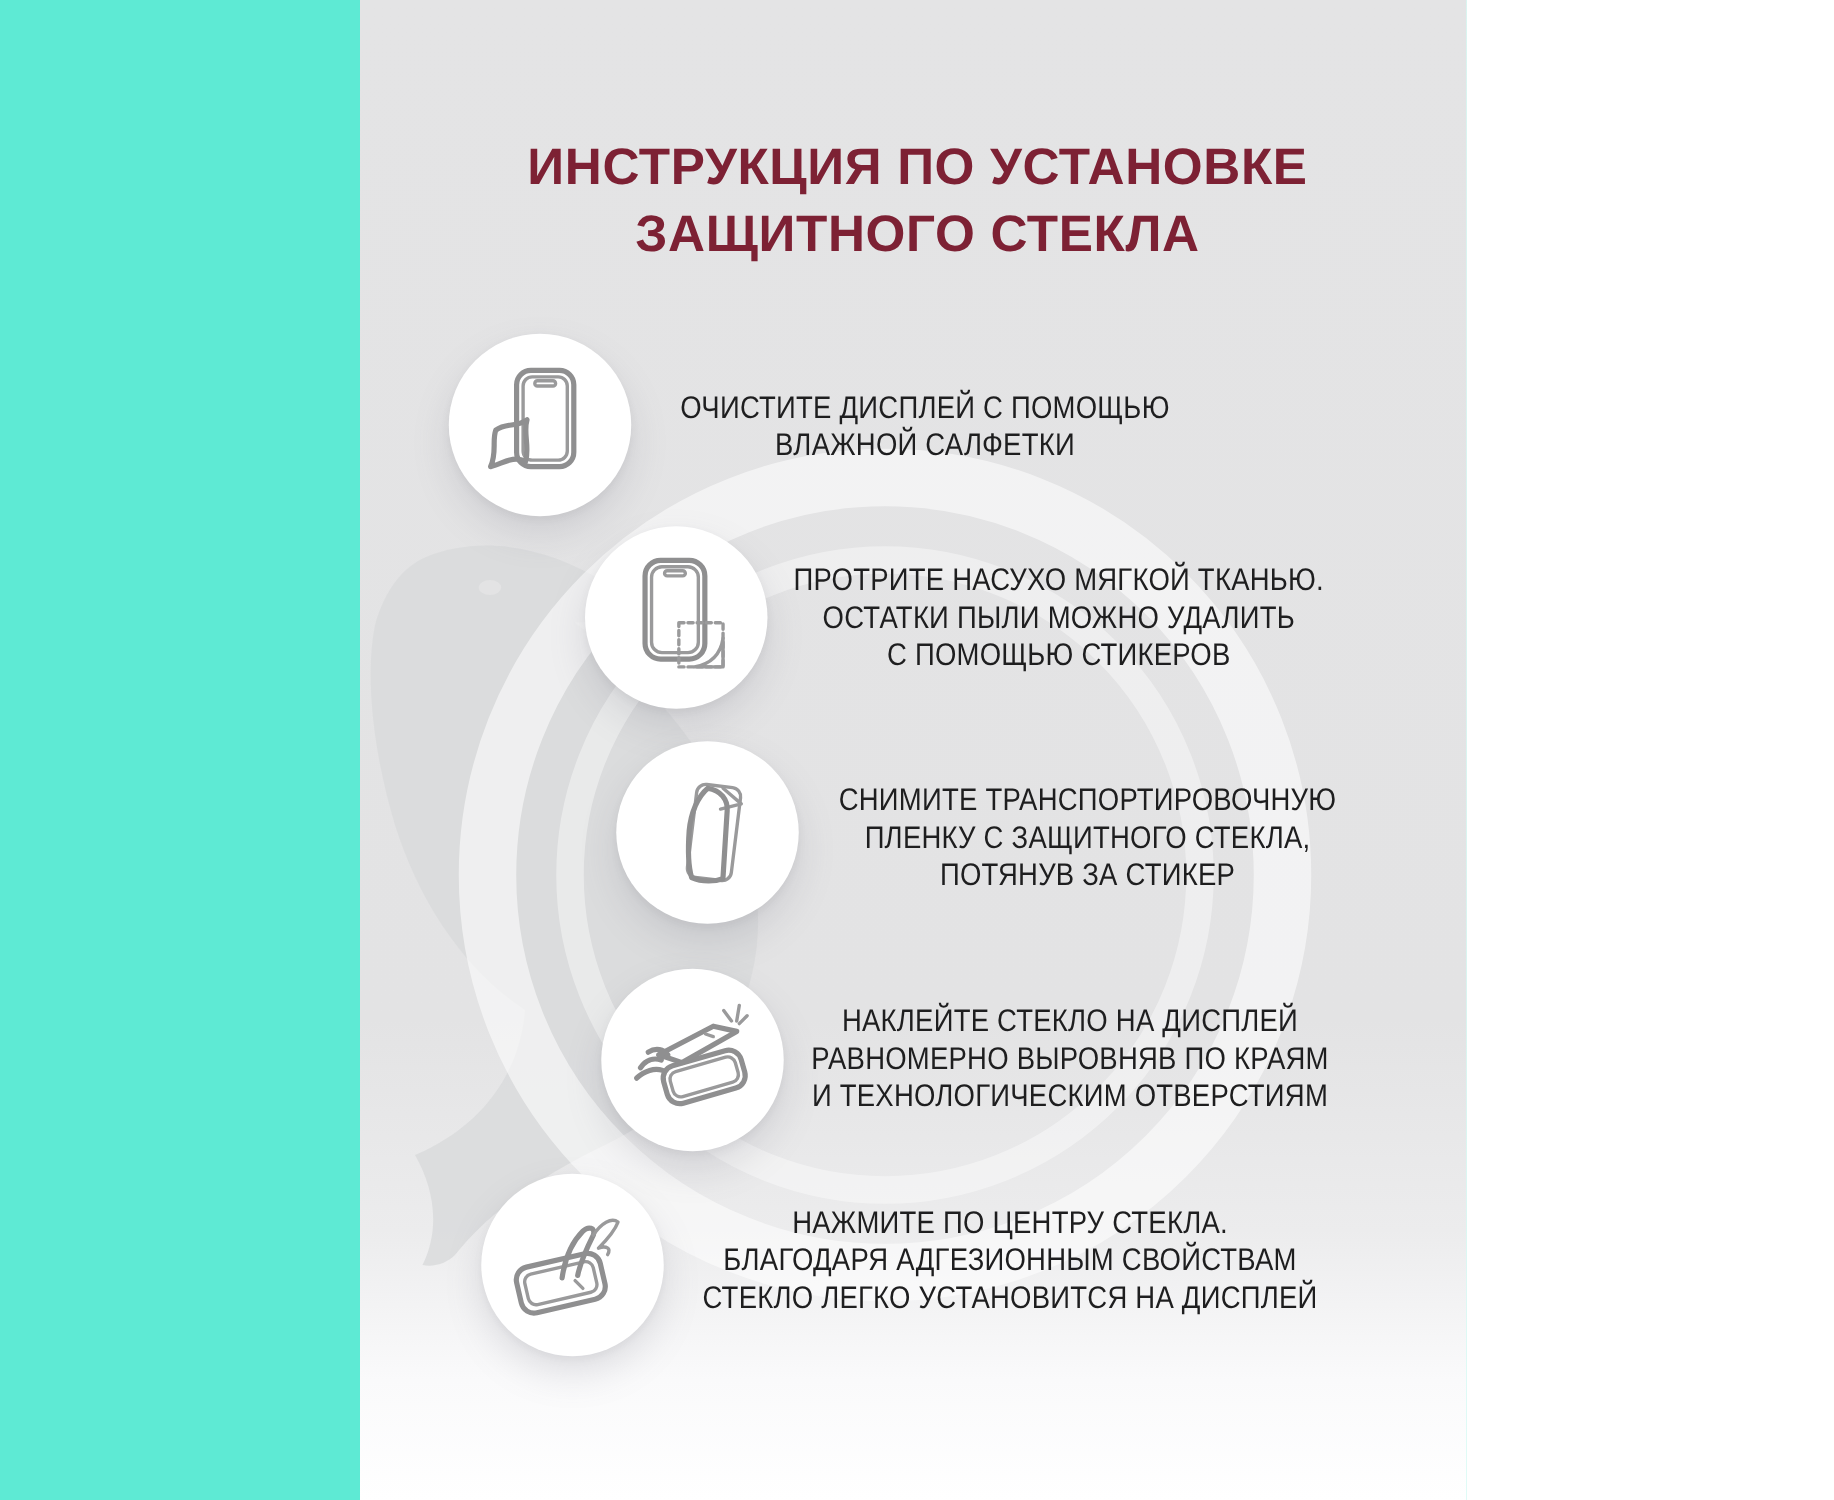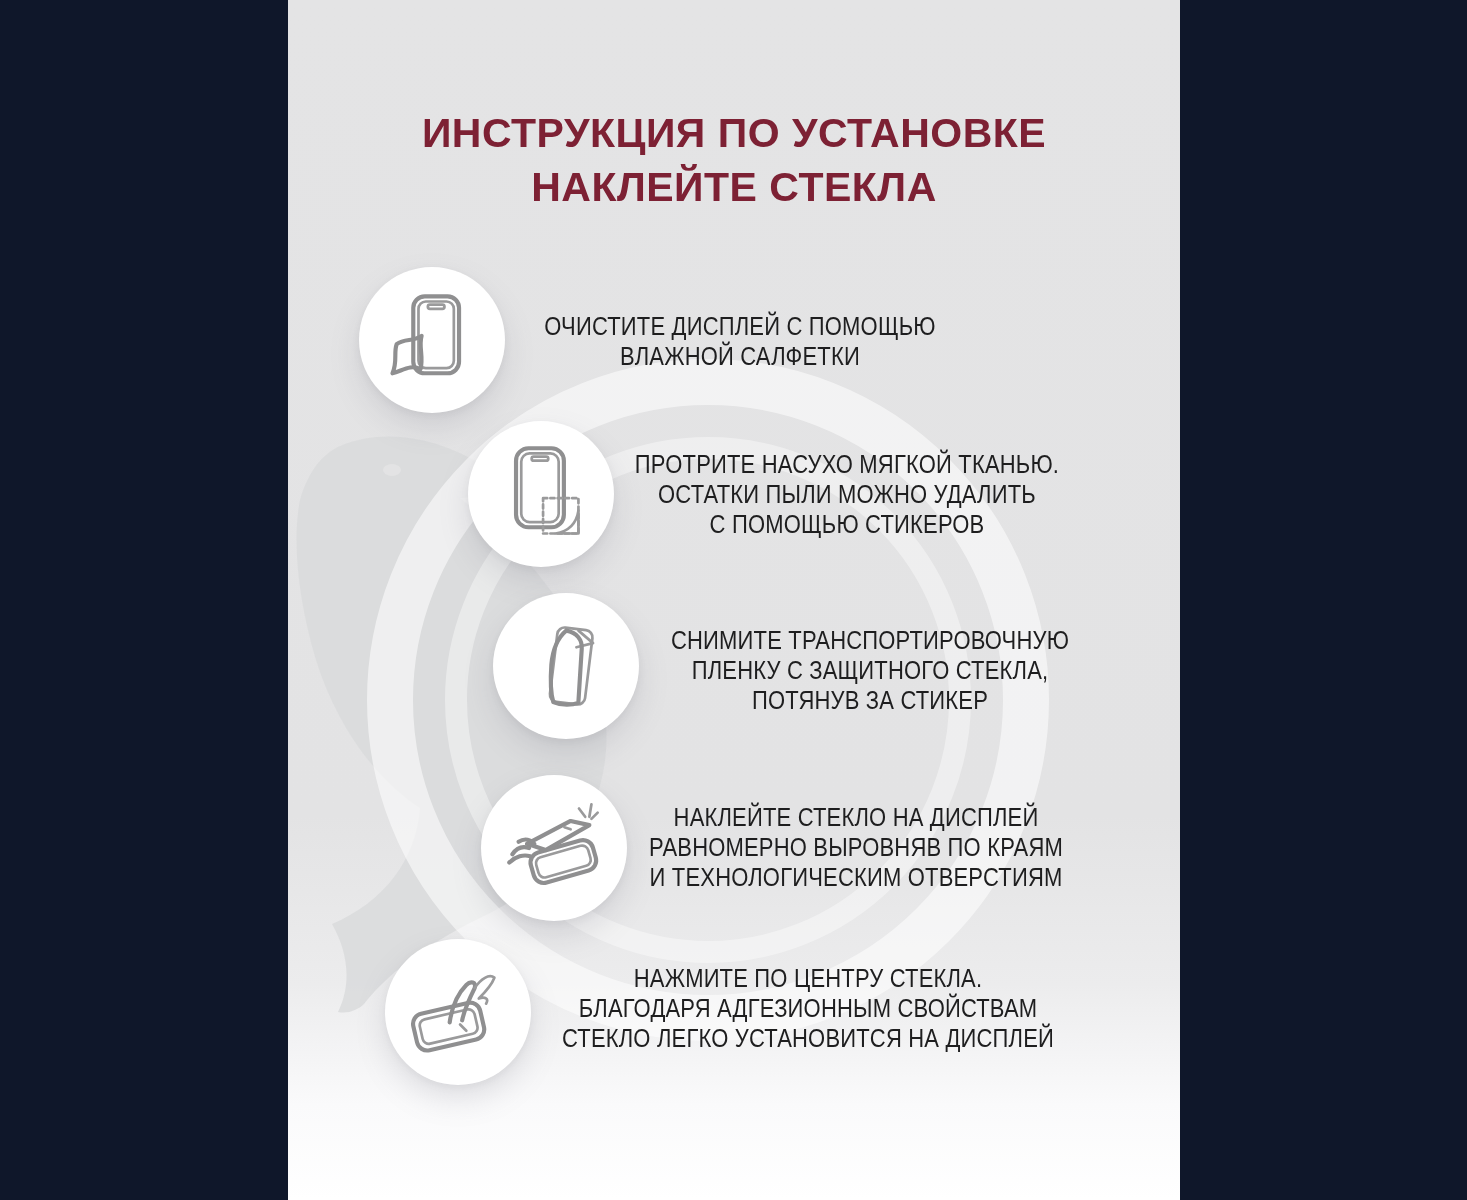--- a/index.html
+++ b/index.html
@@ -1,17 +1,17 @@
 <!DOCTYPE html>
 <html><head>
 <meta charset="utf-8">
 <style>
   html,body{margin:0;padding:0;background:#ffffff;}
   .page{
-    position:relative;width:1467px;height:1200px;background:#0f172a;overflow:hidden;
+    position:relative;width:1173px;height:1200px;background:#5eead4;overflow:hidden;
     font-family:"Liberation Sans","DejaVu Sans",sans-serif;
   }
   .panel{
     position:absolute;left:288px;top:0;width:892px;height:1200px;
     background:linear-gradient(180deg,#e4e4e5 0%,#e3e3e4 68%,#ececed 82%,#fafafb 92%,#ffffff 100%);
     overflow:hidden;
   }
   .watermark{position:absolute;left:0;top:0;width:892px;height:1200px;pointer-events:none;}
   .title{
     position:absolute;left:0;top:106px;width:100%;margin:0;
@@ -58,21 +58,21 @@
                C 86 778 48 724 28 660
                C 10 600 4 540 12 500
                C 20 472 34 454 52 446 Z" fill="#d9dadc" opacity="0.85"></path>
       <ellipse cx="104" cy="470" rx="9" ry="6" fill="#e3e3e4"></ellipse>
       <circle cx="420" cy="700" r="318" fill="none" stroke="#ffffff" stroke-width="46" opacity="0.55"></circle>
       <circle cx="420" cy="700" r="252" fill="none" stroke="#ffffff" stroke-width="22" opacity="0.4"></circle>
     </svg>
 
     <h1 class="title">
       <span class="tl">ИНСТРУКЦИЯ ПО УСТАНОВКЕ</span>
-      <span class="tl">НАКЛЕЙТЕ СТЕКЛА</span>
+      <span class="tl">ЗАЩИТНОГО СТЕКЛА</span>
     </h1>
 
     <div>
       <div class="circle c1">
         <svg viewBox="0 0 100 100">
           <rect class="stroke" x="32" y="8" width="44" height="74" rx="11"></rect>
           <rect class="stroke-thin" x="37" y="13" width="34" height="64" rx="7"></rect>
           <rect class="stroke-thin" x="46" y="16" width="16" height="4" rx="2"></rect>
           <path class="stroke" d="M16 54 C24 48 32 52 40 46 C37 56 42 66 39 78 C29 73 21 80 12 82 C17 71 13 62 16 54 Z" fill="#ffffff"></path>
         </svg>

